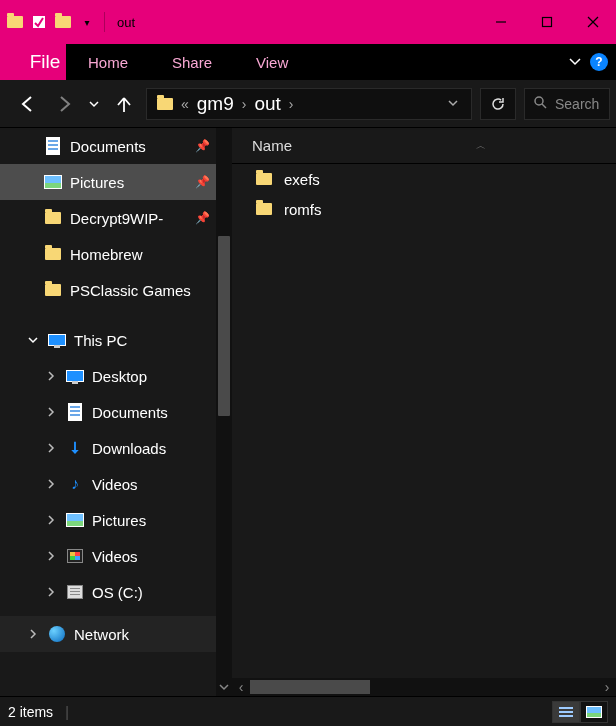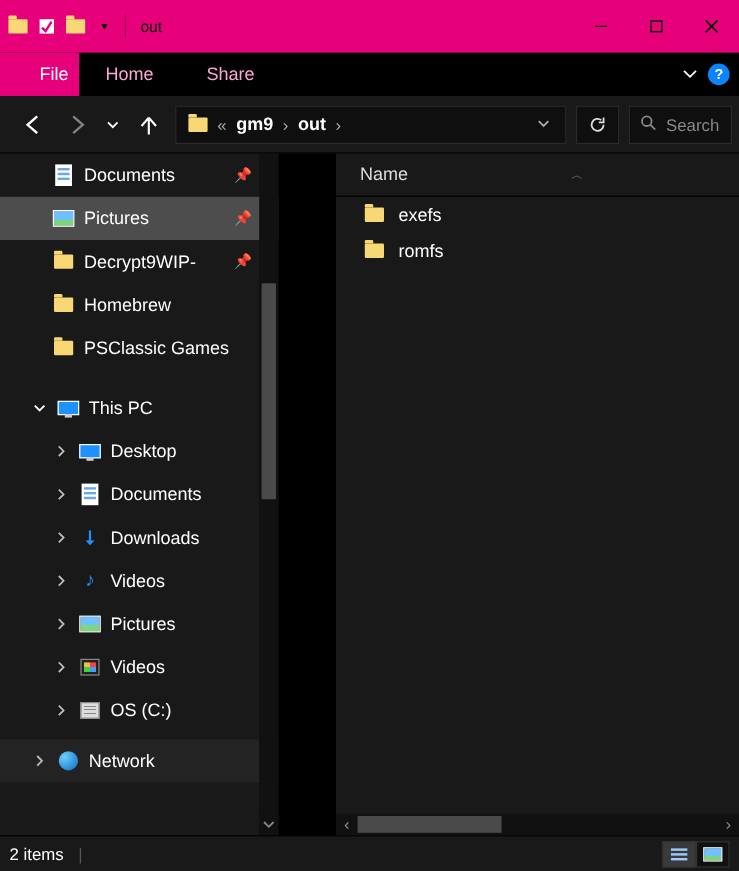--- a/index.html
+++ b/index.html
@@ -9,38 +9,38 @@
   .titlebar { height: 44px; background: #e6007a; display: flex; align-items: center; padding-left: 4px; }
   .titlebar .tb-icons { display: flex; gap: 2px; align-items: center; }
   .titlebar .tb-ico { width: 22px; height: 22px; display:flex; align-items:center; justify-content:center; }
   .titlebar .sep { width: 1px; height: 20px; background: rgba(0,0,0,.25); margin: 0 6px; }
   .titlebar .title { margin-left: 6px; color: #000; font-size: 13px; }
   .titlebar .win-controls { margin-left: auto; display: flex; }
   .titlebar .wc { width: 46px; height: 44px; display:flex; align-items:center; justify-content:center; color:#000; }
 
   
   .ribbon { height: 36px; background: #000; display: flex; align-items: stretch; }
-  .ribbon .file-tab { background: #e6007a; color: #fff; width: 66px; display:flex; align-items:center; justify-content:center; font-size: 15px; padding-left: 24px; }
+  .ribbon .file-tab { background: #e6007a; color: #fff; width: 66px; display:flex; align-items:center; justify-content:center; font-size: 19px; padding-left: 24px; }
   .ribbon .tab { padding: 0 22px; display:flex; align-items:center; color:#f9a8d4; font-size:15px; }
   .ribbon .rb-right { margin-left:auto; display:flex; align-items:center; gap:8px; padding-right:8px; }
   .ribbon .help { width:18px; height:18px; border-radius:50%; background:#0a84ff; color:#fff; display:flex; align-items:center; justify-content:center; font-size:12px; font-weight:bold; }
   .ribbon .chev { color:#fff; }
 
   
   .navbar { height: 48px; background: #191919; display:flex; align-items:center; padding: 0 6px 0 14px; gap: 8px; border-bottom:1px solid #000; }
   .nav-arrow { width:28px; height:28px; display:flex; align-items:center; justify-content:center; color:#fff; }
   .addr { flex: 1; height: 32px; background: #0f0f0f; border:1px solid #2a2a2a; display:flex; align-items:center; padding: 0 4px; }
-  .addr .crumb { padding: 0 6px; display:flex; align-items:center; gap:4px; font-size:15px;font-weight:bold; }
+  .addr .crumb { padding: 0 6px; display:flex; align-items:center; gap:4px; font-size:19px; }
   .addr .crumb-sep { color:#aaa; padding:0 2px; }
   .addr .addr-drop { margin-left:auto; padding:0 8px; color:#aaa; }
   .refresh { width:36px; height:32px; display:flex; align-items:center; justify-content:center; background:#0f0f0f; border:1px solid #2a2a2a; }
   .searchbox { width:86px; height:32px; background:#0f0f0f; border:1px solid #2a2a2a; display:flex; align-items:center; padding:0 8px; gap:8px; color:#888; overflow:hidden; }
 
   
-  .body { display:flex; height: calc(726px - 44px - 36px - 48px - 30px); gap: 48px; }
+  .body { display:flex; height: calc(726px - 44px - 36px - 48px - 30px); }
   .sidebar { width: 232px; background:#191919; position:relative; overflow:hidden; }
   .sidebar .scroll { position:absolute; right:0; top:0; width:16px; height:100%; background:#111; }
   .sidebar .scroll .thumb { position:absolute; left:2px; right:2px; top:108px; height:180px; background:#4a4a4a; border-radius:1px; }
   .sidebar .scroll .down { position:absolute; bottom:0; left:0; right:0; height:18px; display:flex; align-items:center; justify-content:center; background:#111; }
   .nav-item { height: 36px; display:flex; align-items:center; padding-left: 26px; gap: 8px; font-size:15px; }
   .nav-item.indent1 { padding-left: 44px; }
   .nav-item.sel { background:#4d4d4d; }
   .nav-item .expander { width:14px; display:flex; justify-content:center; color:#bbb; font-size:11px; }
   .nav-item .pin { margin-left:auto; margin-right:22px; color:#999; font-size:12px; }
   .nav-item .ico { width:18px; height:18px; display:flex; align-items:center; justify-content:center; }
@@ -116,20 +116,21 @@
           <line x1="11" y1="1" x2="1" y2="11" stroke="#000" stroke-width="1.3"></line>
         </svg>
       </div>
   </div>
 </div>
 
 <div class="ribbon">
   <div class="file-tab">File</div>
   <div class="tab">Home</div>
   <div class="tab">Share</div>
+  <div class="tab">View</div>
   <div class="rb-right">
     <div class="chev"><svg width="14" height="14" viewBox="0 0 14 14">
           <path d="M2 5 L7 10 L12 5" stroke="#fff" stroke-width="1.5" fill="none"></path>
         </svg></div>
     <div class="help">?</div>
   </div>
 </div>
 
 <div class="navbar">
   <div class="nav-arrow">

